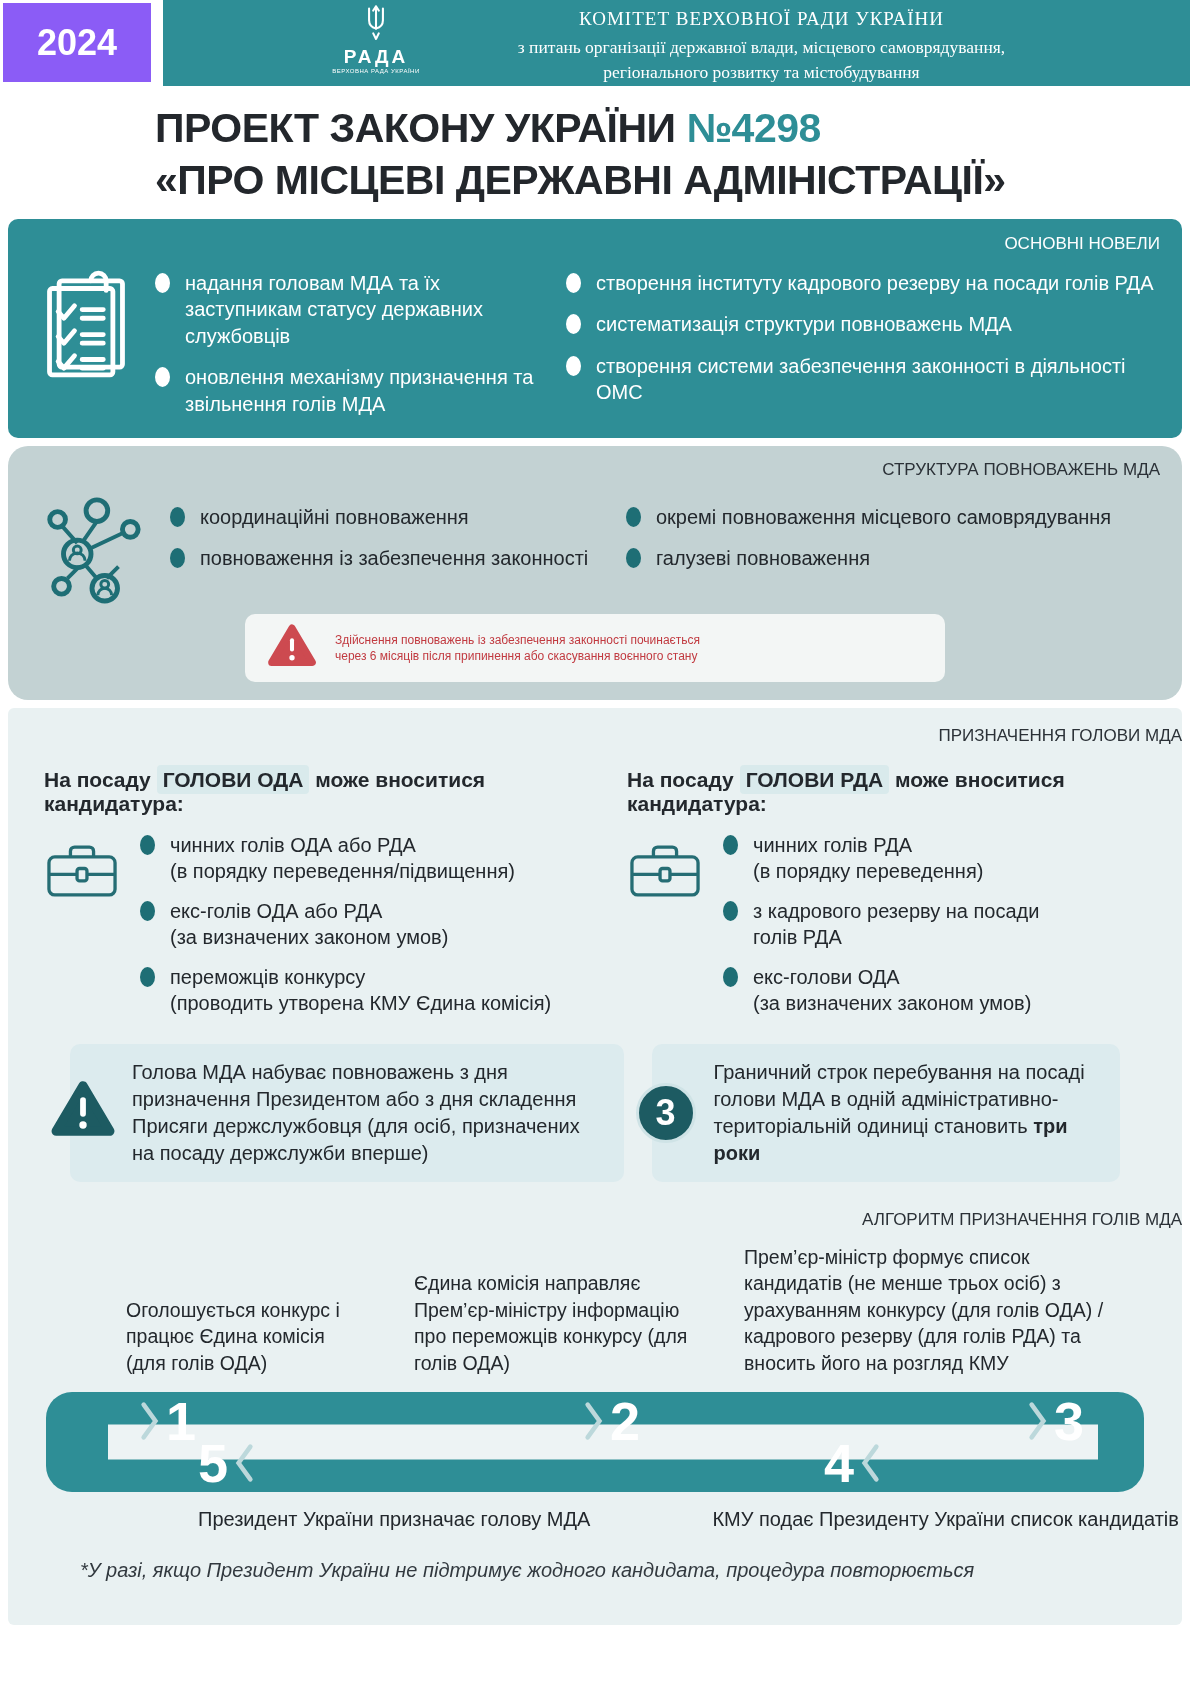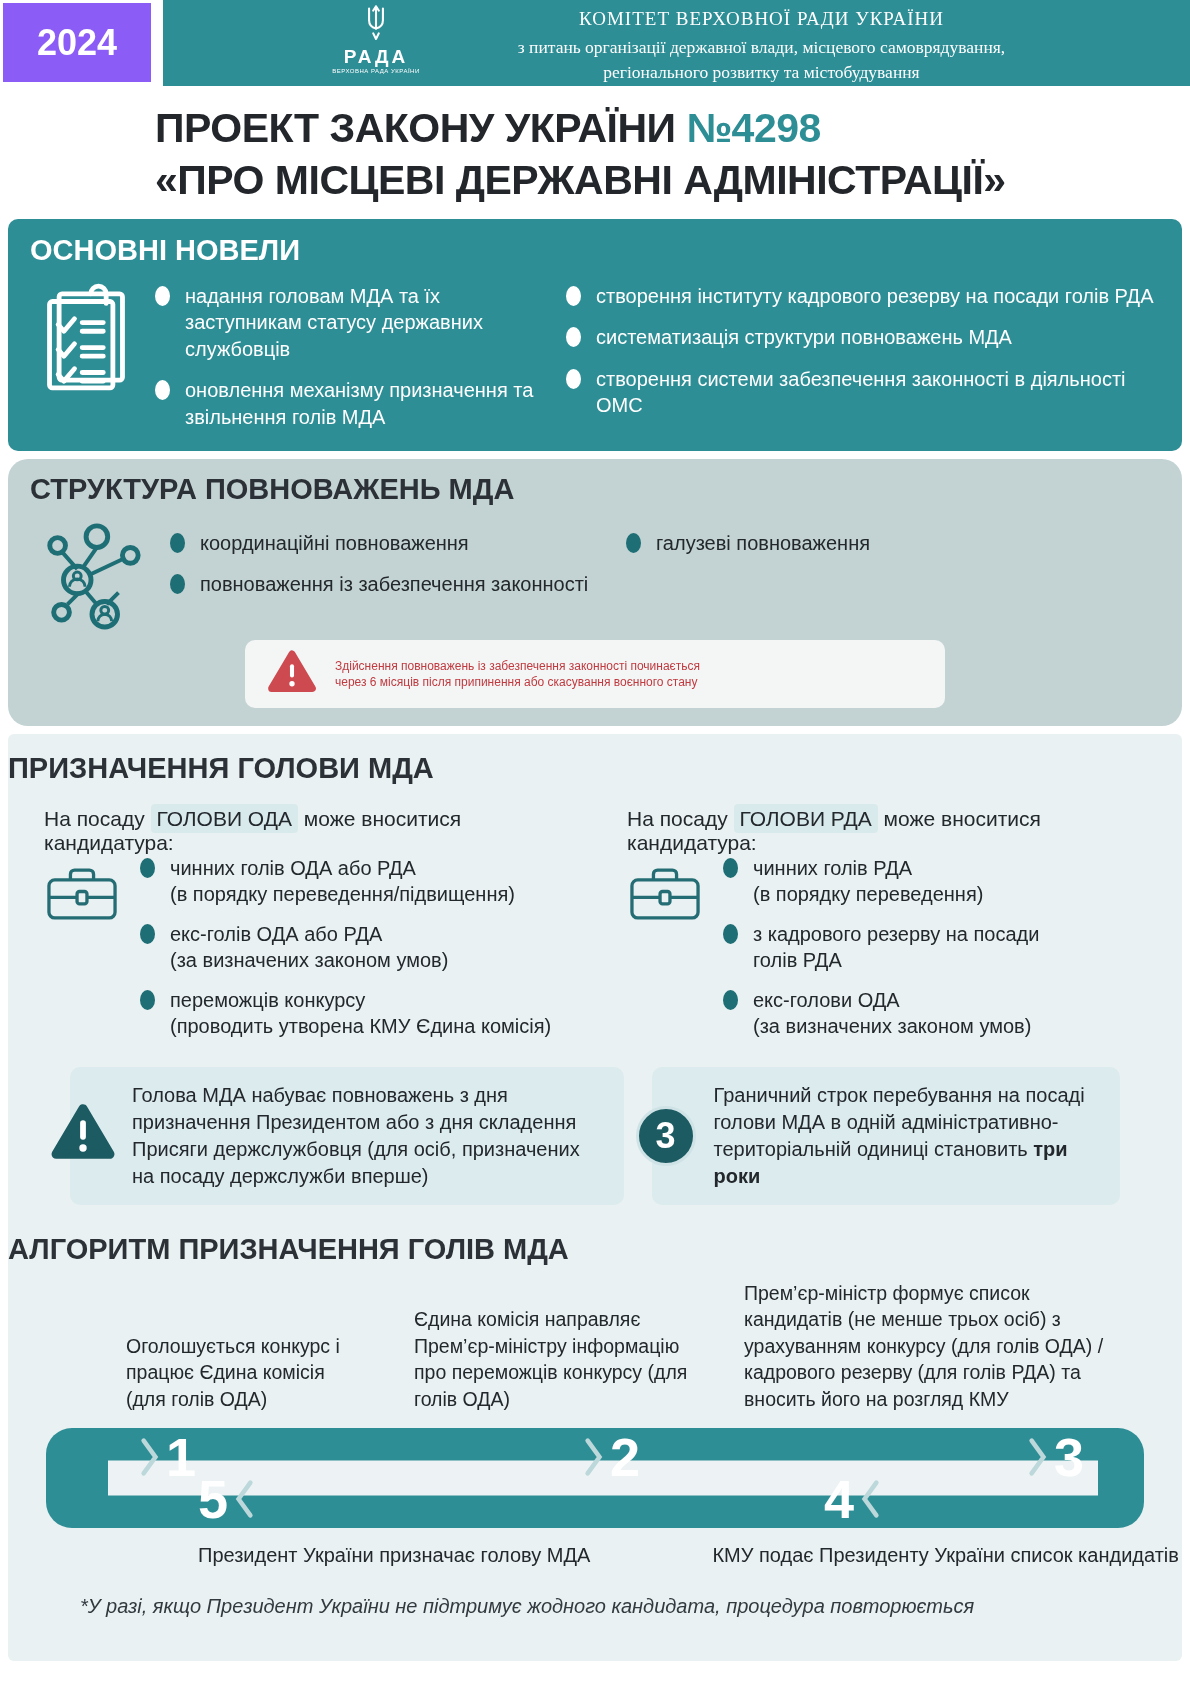--- a/index.html
+++ b/index.html
@@ -19,21 +19,21 @@
                color:#fff; font-family:"Liberation Serif","DejaVu Serif",serif; }
   .committee .c1 { font-size:19px; letter-spacing:1px; margin-bottom:5px; }
   .committee .c2 { font-size:17.5px; line-height:1.45; }
 
   
   .title-block { margin:16px 20px 12px 155px; font-weight:bold; font-size:41px;
                  line-height:1.28; letter-spacing:-.5px; color:#23272c; }
   .title-block .num { color:#2e8e96; }
 
   
-  .sec-title { text-align:left; font-size:29px; font-weight:bold; }
+  .sec-title { text-align:right; font-size:17px; font-weight:normal; }
   .bullet { width:15px; height:20px; border-radius:50%; flex:none; margin-top:3px; }
   .b-white { background:#fff; }
   .b-teal  { background:#1e6e75; }
   .brow { display:flex; gap:15px; margin-bottom:15px; font-size:20px; line-height:1.32; }
 
   
   .sec-novelties { margin:4px 8px; background:#2e8e96; border-radius:10px; color:#fff;
                    padding:15px 22px 6px; }
   .sec-novelties .sec-title { margin-bottom:16px; }
   .nov-content { display:flex; }
@@ -53,21 +53,21 @@
   .warning { width:700px; margin:6px auto 0; background:#f3f6f5; border-radius:10px;
              display:flex; align-items:center; gap:18px; padding:9px 22px; }
   .warning .w-text { color:#c13a40; font-weight:normal; font-size:12px; line-height:1.35; }
 
   
   .sec-appointment { margin:8px; background:#e9f1f2; border-radius:6px; padding:18px 0 26px; }
   .sec-appointment .sec-title { color:#2b3137; }
   .app-cols { display:flex; gap:44px; padding:0 34px 0 36px; margin-top:22px; }
   .app-col { flex:1; }
   .app-col.right { padding-left:18px; }
-  .app-heading { font-size:21px; font-weight:normal; }
+  .app-heading { font-size:21px; font-weight:bold; margin-bottom:16px; }
   .app-heading .hl { background:#d9eaec; border-radius:4px; padding:3px 6px; }
   .app-body { display:flex; gap:20px; }
   .app-body .case-icon { flex:none; margin-top:8px; }
   .app-item { display:flex; gap:15px; margin-bottom:14px; font-size:20px; line-height:1.3; }
   .app-item .note { display:block; }
 
   .notes-row { display:flex; gap:28px; margin:14px 62px 0; }
   .note-box { background:#dcebee; border-radius:10px; position:relative;
               padding:15px 20px 15px 62px; font-size:20px; line-height:1.35; }
   .note-box.nb1 { flex:1.22; }
@@ -204,20 +204,24 @@
             <span>координаційні повноваження</span>
           </div>
         <div class="brow">
             <span class="bullet b-teal"></span>
             <span>повноваження із забезпечення законності</span>
           </div>
       </div>
       <div class="str-col2">
         <div class="brow">
             <span class="bullet b-teal"></span>
+            <span>окремі повноваження місцевого самоврядування</span>
+          </div>
+        <div class="brow">
+            <span class="bullet b-teal"></span>
             <span>галузеві повноваження</span>
           </div>
       </div>
     </div>
   </div>
   <div class="warning">
     <span>
       <svg width="50" height="46" viewBox="0 0 64 58">
           <path d="M32 6 L58 50 H6 Z" fill="#cd4a50" stroke="#cd4a50" stroke-width="9" stroke-linejoin="round"></path>
           <rect x="29.4" y="19" width="5.2" height="17" rx="2.6" fill="#fff"></rect>

